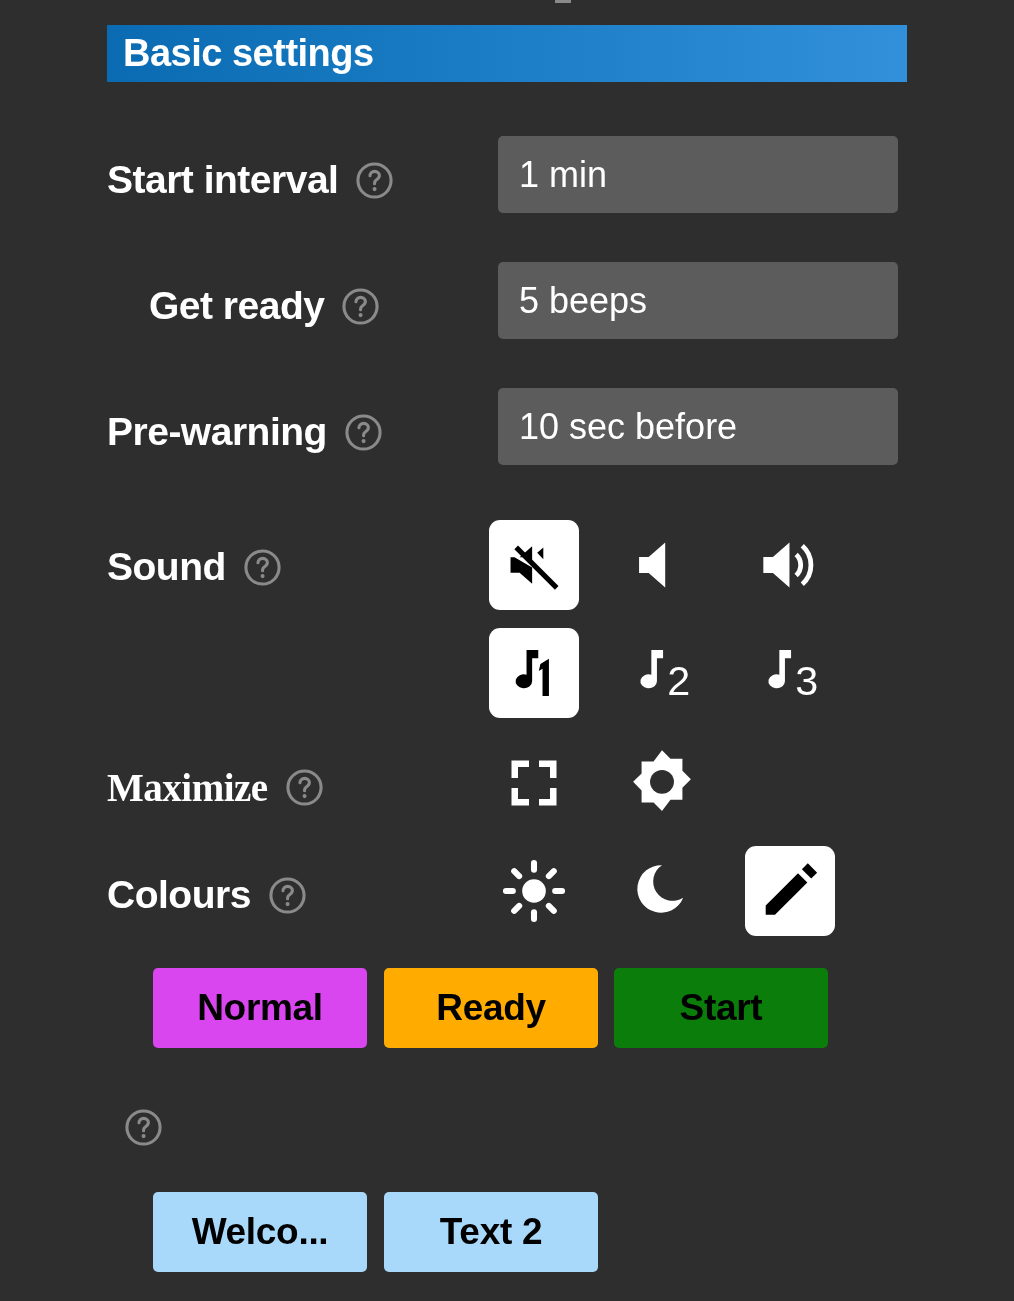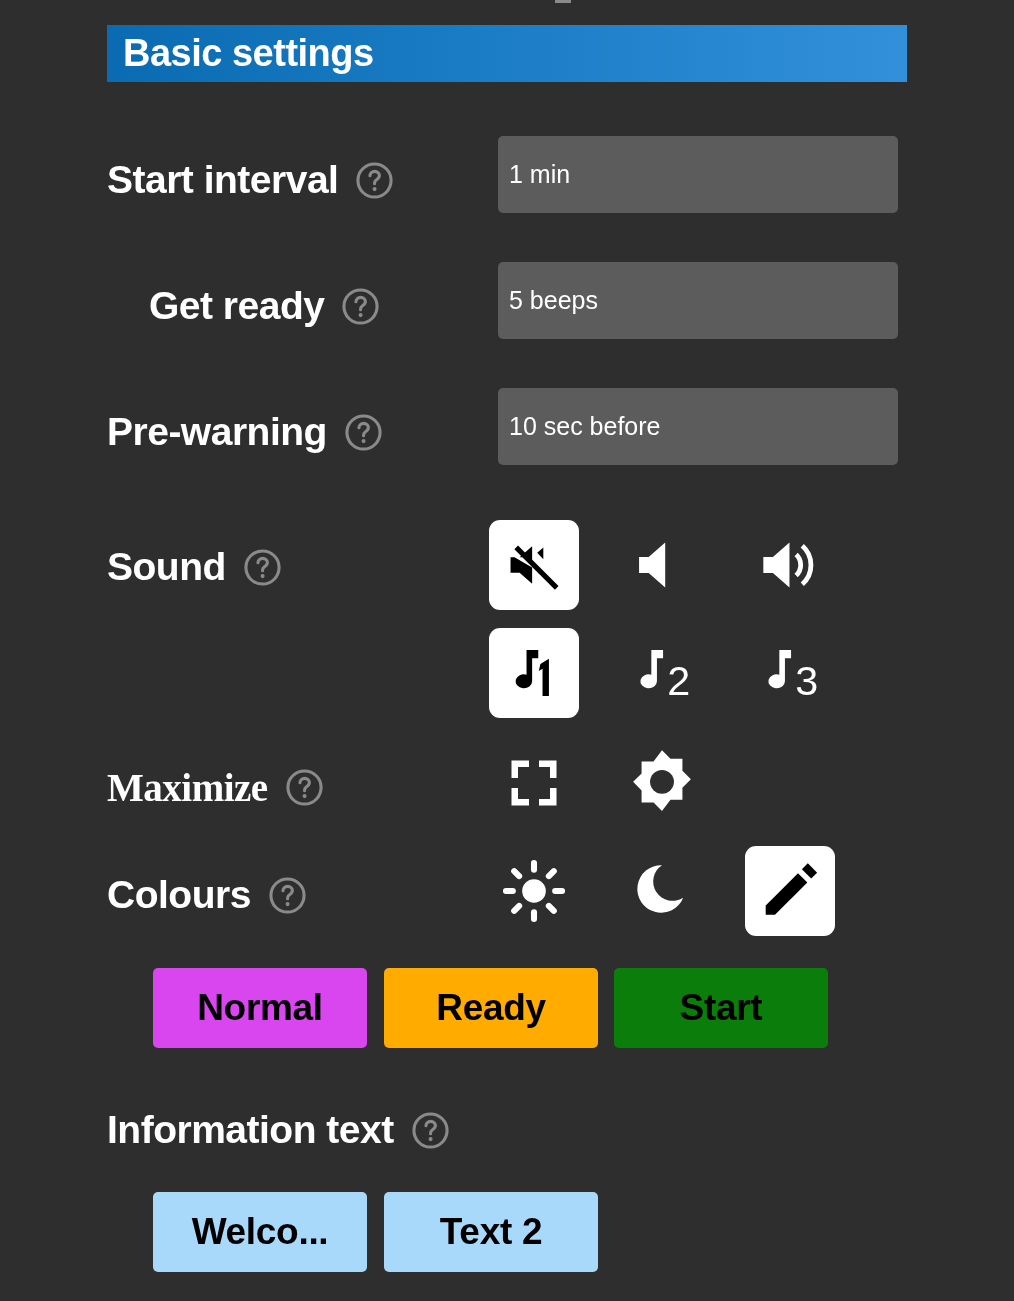--- a/index.html
+++ b/index.html
@@ -83,22 +83,22 @@
     left: 498px;
     width: 400px;
     height: 77px;
     background: #5c5c5c;
     border-radius: 5px;
     display: flex;
     align-items: center;
   }
   .value-text {
     color: #ffffff;
-    font-size: 25px;
-    margin-left: 11px;
+    font-size: 36px;
+    margin-left: 21px;
     white-space: nowrap;
   }
 
   
   .icon-btn {
     position: absolute;
     width: 90px;
     height: 90px;
     display: flex;
     align-items: center;
@@ -300,21 +300,20 @@
     <div class="pill" style="left:384px; width:214px; background:#ffab00;">
       <span>Ready</span>
     </div>
     <div class="pill" style="left:614px; width:214px; background:#0a7d0a;">
       <span>Start</span>
     </div>
   </div>
 
   <div class="row" style="top:1108px;">
     <div class="label-group" style="top:0px;">
-      <span class="label-text">Information text</span>
       <svg class="help-icon" viewBox="0 0 24 24">
         <circle cx="12" cy="12" r="10.2" fill="none" stroke="#8a8a8a" stroke-width="1.9"></circle>
         <path d="M9.2 9.1c0-1.6 1.3-2.7 2.9-2.7 1.6 0 2.9 1.05 2.9 2.55 0 1.35-0.8 1.95-1.75 2.6-0.8 0.55-1.2 1.0-1.2 1.9v0.5" fill="none" stroke="#8a8a8a" stroke-width="1.9" stroke-linecap="round"></path>
         <circle cx="12.05" cy="17.3" r="1.25" fill="#8a8a8a"></circle>
       </svg>
     </div>
   </div>
 
   <div class="row" style="top:1192px;">
     <div class="pill" style="left:153px; width:214px; background:#a8d9fa;">

